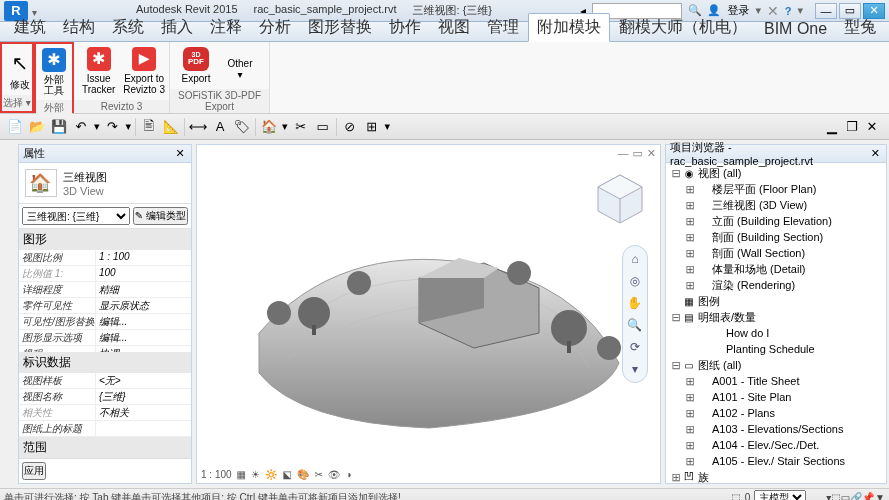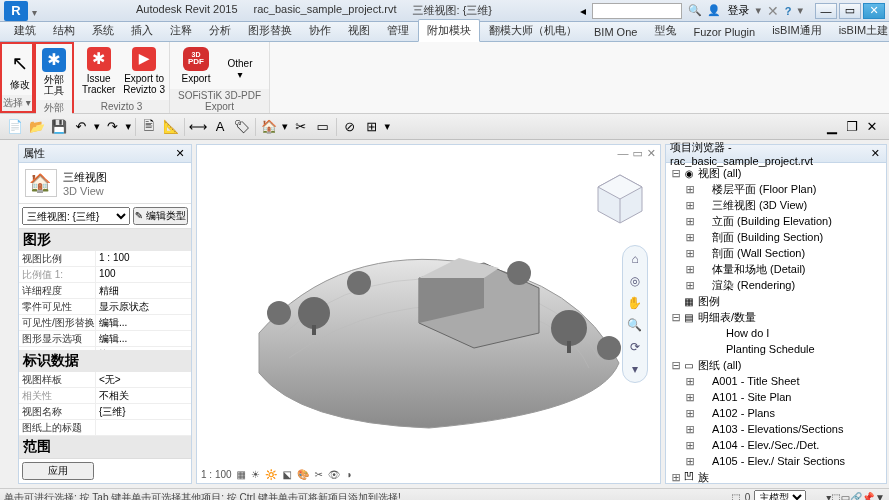--- a/index.html
+++ b/index.html
@@ -8,50 +8,50 @@
 .app-icon { width: 24px; height: 20px; background: #1976d2; margin: 0 4px; color: #fff; display: flex; align-items: center; justify-content: center; font-weight: bold; font-size: 13px; border-radius: 2px; }
 .chev-down { width: 10px; height: 10px; margin-right: 6px; }
 .chev-down::before { content: "▾"; color: #666; font-size: 10px; }
 .title-center { flex: 1; text-align: center; color: #333; display: flex; justify-content: center; gap: 16px; }
 .title-right { display: flex; align-items: center; gap: 6px; padding-right: 4px; }
 .search-box { width: 90px; height: 16px; border: 1px solid #aaa; background: #fff; display: flex; align-items: center; padding: 0 2px; }
 .win-btns { display: flex; gap: 2px; margin-left: 6px; }
 .win-btn { width: 22px; height: 16px; background: linear-gradient(#f5f8fb,#d5e2f0); border: 1px solid #9db4ce; display: flex; align-items: center; justify-content: center; font-size: 11px; }
 .win-btn.close { background: linear-gradient(#5fb8e8,#3a9dd4); color: #fff; border-color: #2a8cc8; }
 .tabbar { height: 20px; background: linear-gradient(#eff4f9,#dce6f1); display: flex; align-items: flex-end; padding-left: 6px; border-bottom: 1px solid #a0b8d0; column-gap: 1px; }
-.tab { padding: 3px 8px; font-size: 11px; color: #333; white-space: nowrap; cursor: pointer; }
+.tab { padding: 3px 8px; font-size: 16px; color: #333; white-space: nowrap; cursor: pointer; }
 .tab.active { background: #fff; border: 1px solid #a0b8d0; border-bottom: 1px solid #fff; border-radius: 2px 2px 0 0; margin-bottom: -1px; }
 .ribbon { height: 72px; background: #f8f8f8; border-bottom: 1px solid #ccc; display: flex; }
 .ribbon-panel { border-right: 1px solid #ddd; display: flex; flex-direction: column; }
 .ribbon-btns { flex: 1; display: flex; padding: 2px; }
 .ribbon-big { width: 48px; display: flex; flex-direction: column; align-items: center; justify-content: center; gap: 2px; padding: 2px; font-size: 10px; text-align: center; line-height: 1.1; }
 .ribbon-big .ico { width: 28px; height: 28px; display: flex; align-items: center; justify-content: center; font-size: 20px; }
 .ribbon-label { font-size: 10px; color: #666; text-align: center; padding: 1px 0; background: #f0f0f0; }
 .highlight-red { border: 2px solid #e53935; }
 .qat { height: 26px; background: linear-gradient(#f2f2f2,#e2e2e2); border-bottom: 1px solid #c0c0c0; display: flex; align-items: center; gap: 4px; padding: 0 6px; }
 .qat-ico { width: 18px; height: 18px; display: flex; align-items: center; justify-content: center; font-size: 13px; }
 .main { display: flex; height: 348px; margin-left: 16px; }
 .panel { background: #fff; border: 1px solid #c5d6e8; display: flex; flex-direction: column; }
 .panel-header { height: 18px; background: linear-gradient(#eef3f9,#dde8f3); border-bottom: 1px solid #c5d6e8; display: flex; align-items: center; padding: 0 4px; font-size: 11px; }
 .panel-header .close-x { margin-left: auto; width: 14px; height: 14px; display: flex; align-items: center; justify-content: center; cursor: pointer; }
 .prop-panel { width: 174px; margin: 4px 2px; }
 .prop-top { display: flex; align-items: center; gap: 6px; padding: 6px; border-bottom: 1px solid #e0e0e0; }
 .prop-top .ico3d { width: 32px; height: 28px; border: 1px solid #ccc; display: flex; align-items: center; justify-content: center; font-size: 18px; }
 .prop-sel { display: flex; gap: 3px; padding: 3px; border-bottom: 1px solid #e0e0e0; }
 .prop-sel select, .prop-sel button { font-size: 10px; height: 18px; }
 .prop-sel select { flex: 1; }
-.prop-cat { background: #e8e8e8; padding: 2px 4px; font-weight: bold; font-size: 14px; }
+.prop-cat { background: #e8e8e8; padding: 2px 4px; font-weight: normal; font-size: 12px; }
 .prop-grid { flex: 1; overflow: hidden; }
-.prop-row { display: flex; border-bottom: 1px solid #eee; font-size: 10px; height: 16px; }
+.prop-row { display: flex; border-bottom: 1px solid #eee; font-size: 10px; height: 16px; font-style: italic; }
 .prop-row .k { width: 76px; padding: 1px 3px; color: #333; white-space: nowrap; overflow: hidden; }
 .prop-row .v { flex: 1; padding: 1px 3px; border-left: 1px solid #eee; background: #fff; white-space: nowrap; overflow: hidden; }
 .prop-row.gray .k { color: #999; }
 .prop-foot { display: flex; padding: 3px; border-top: 1px solid #ddd; }
 .prop-foot .help { flex: 1; color: #06c; font-size: 10px; }
-.prop-foot button { font-size: 10px; padding: 0 24px; text-align: center; }
+.prop-foot button { font-size: 10px; padding: 0 0; text-align: center; }
 .viewport { flex: 1; position: relative; margin: 4px 2px; background: #fff; border: 1px solid #c5d6e8; overflow: hidden; }
 .vp-head { height: 16px; display: flex; justify-content: flex-end; gap: 4px; padding: 0 4px; align-items: center; color: #888; }
 .vp-body { position: absolute; top: 16px; bottom: 18px; left: 0; right: 0; display: flex; align-items: center; justify-content: center; }
 .vp-status { position: absolute; bottom: 0; height: 18px; display: flex; align-items: center; gap: 5px; padding: 0 4px; font-size: 10px; color: #555; }
 .terrain { width: 420px; height: 260px; position: relative; }
 .terrain svg { width: 100%; height: 100%; }
 .viewcube { position: absolute; top: 24px; right: 10px; width: 60px; height: 60px; }
 .navbar { position: absolute; top: 100px; right: 12px; width: 26px; background: rgba(240,245,250,0.9); border: 1px solid #c5d6e8; border-radius: 13px; display: flex; flex-direction: column; align-items: center; padding: 4px 0; gap: 4px; }
 .navbar .nb { width: 18px; height: 18px; font-size: 12px; display: flex; align-items: center; justify-content: center; color: #557; }
 .browser-panel { width: 222px; margin: 4px 2px; }
@@ -244,27 +244,27 @@
           <div class="k">规程</div>
           <div class="v">协调</div>
         </div>
       </div>
     <div class="prop-cat">标识数据</div>
     <div class="prop-grid" id="grid2" style="flex:none">
         <div class="prop-row">
           <div class="k">视图样板</div>
           <div class="v">&lt;无&gt;</div>
         </div>
+        <div class="prop-row">
+          <div class="k">视图名称</div>
+          <div class="v">{三维}</div>
+        </div>
         <div class="prop-row gray">
           <div class="k">相关性</div>
           <div class="v">不相关</div>
-        </div>
-        <div class="prop-row">
-          <div class="k">视图名称</div>
-          <div class="v">{三维}</div>
         </div>
         <div class="prop-row">
           <div class="k">图纸上的标题</div>
           <div class="v"></div>
         </div>
       </div>
     <div class="prop-cat">范围</div>
     <div class="prop-foot">
       <button>应用</button>
     </div>

